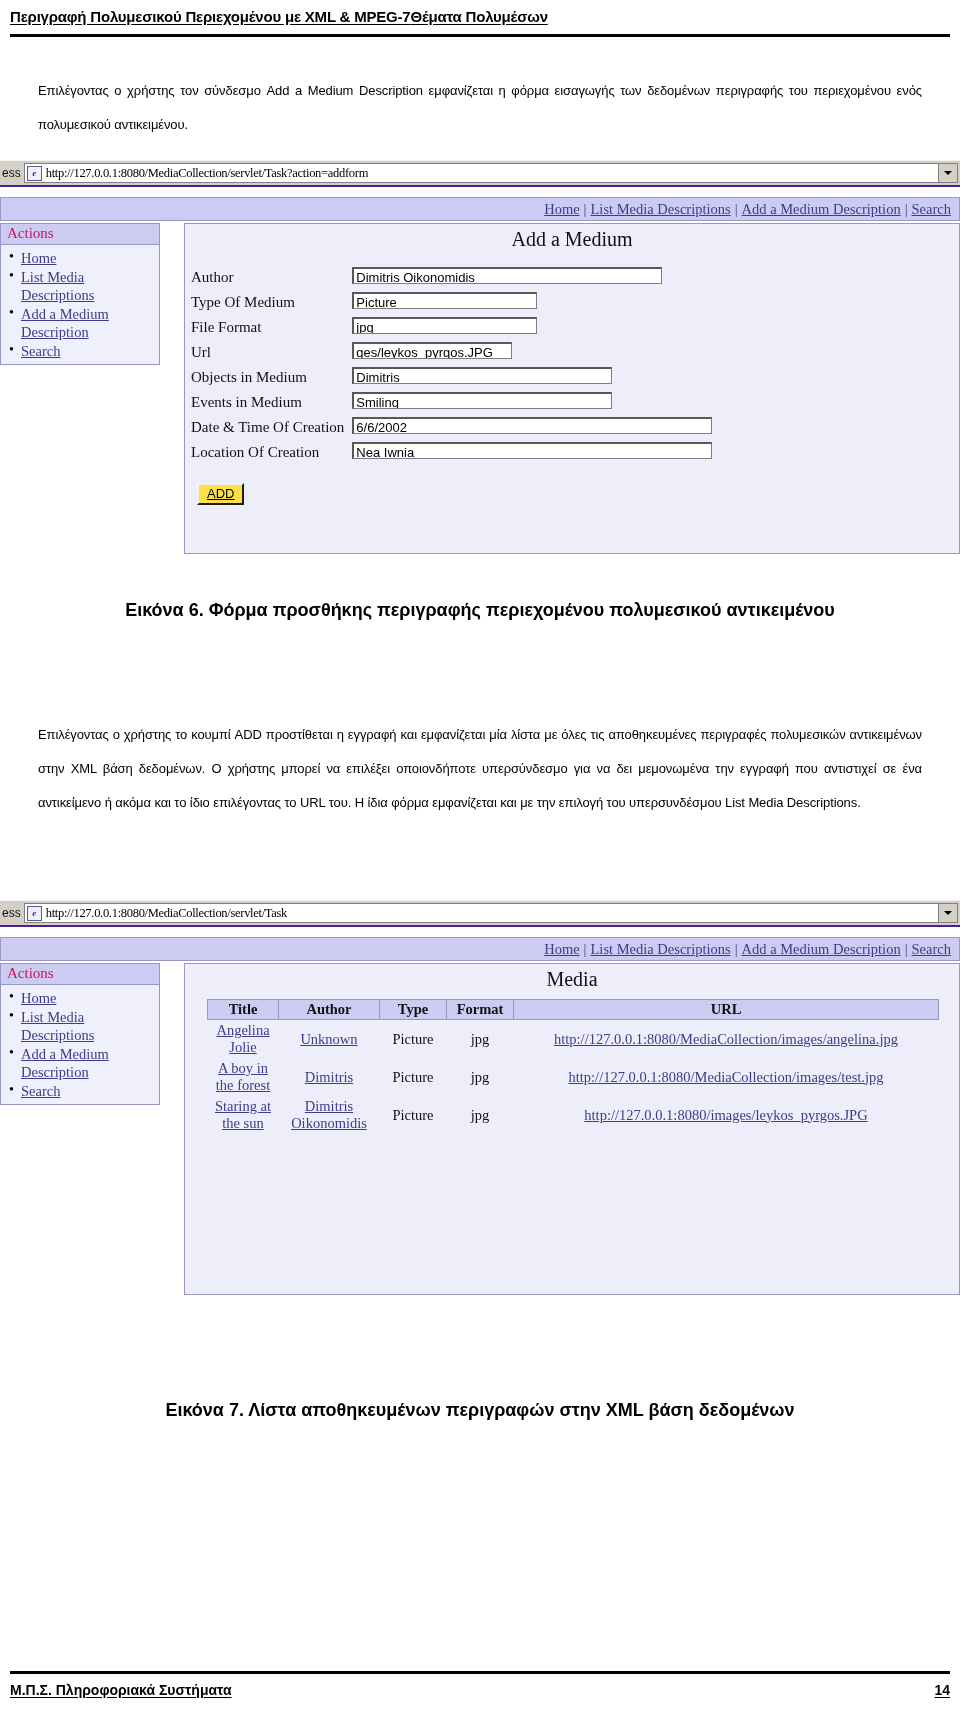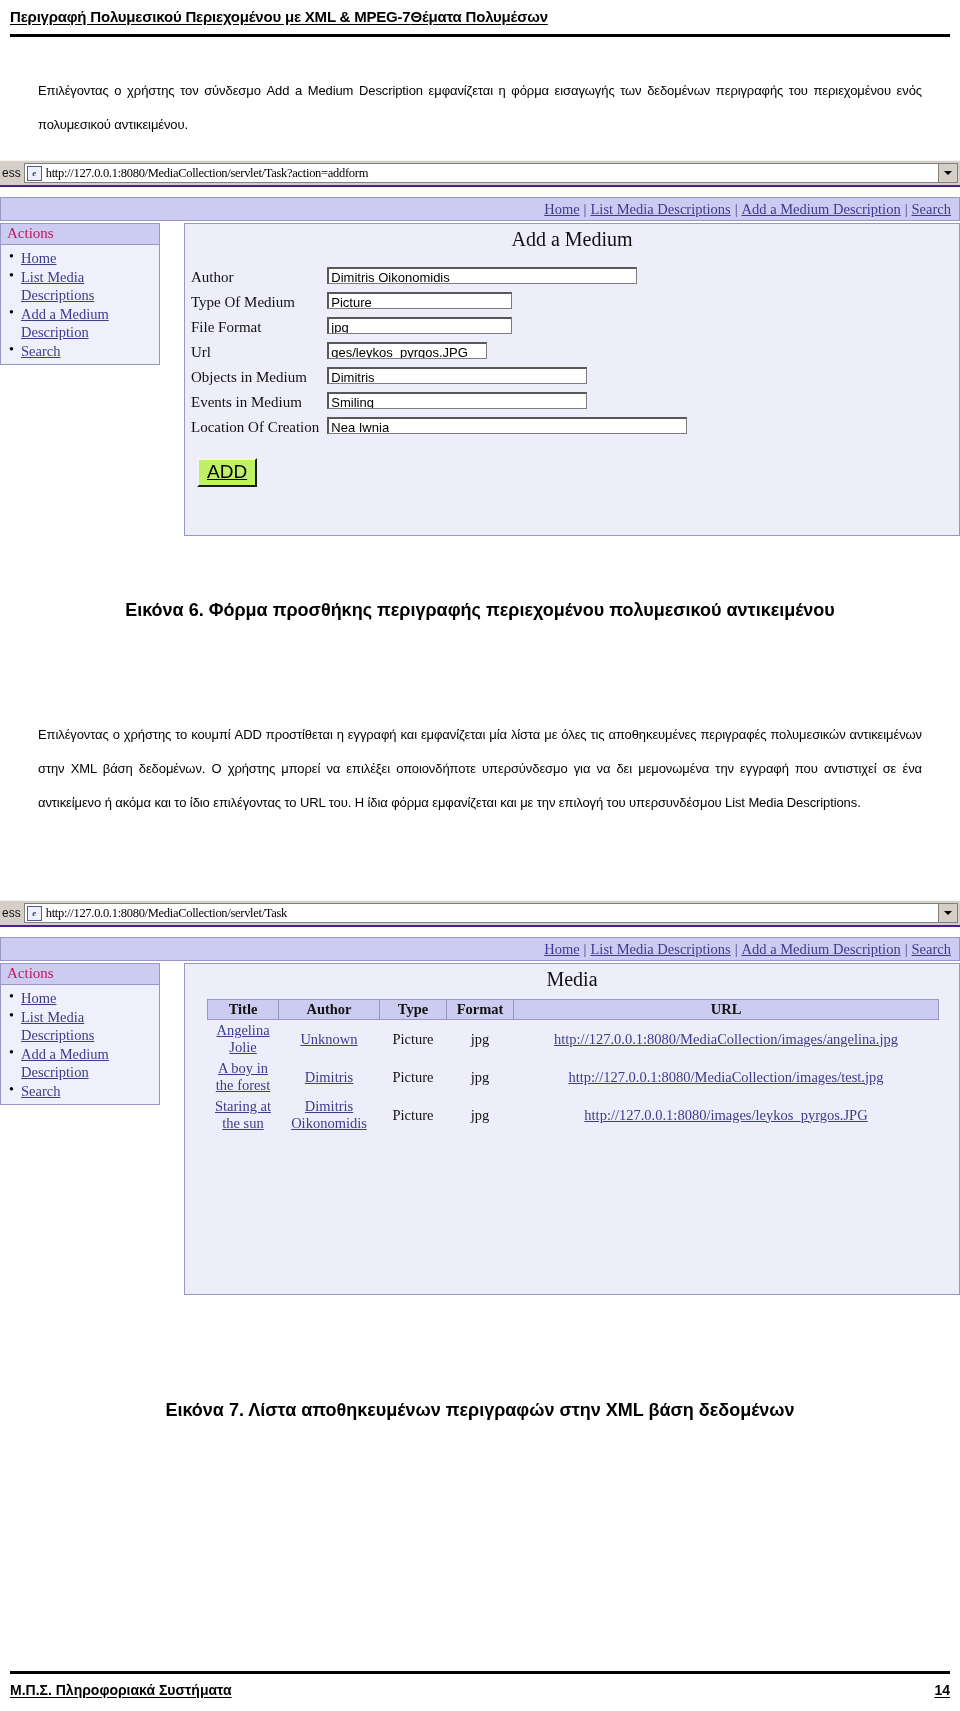--- a/index.html
+++ b/index.html
@@ -240,26 +240,26 @@
   }
   .w-xl { width: 310px; }
   .w-lg { width: 260px; }
   .w-md { width: 185px; }
   .w-sm { width: 160px; }
   .w-xxl { width: 360px; }
 
   .addbtn {
     margin: 18px 0 14px 12px;
     display: inline-block;
-    background: #bef264;
+    background: #fde047;
     border: 2px outset #f3f3f3;
     border-right-color: #707070;
     border-bottom-color: #707070;
     font-family: "Liberation Sans", sans-serif;
-    font-size: 19px;
+    font-size: 13px;
     padding: 1px 8px 2px 8px;
     color: #000;
     text-decoration: underline;
   }
   .form-pad { height: 34px; }
 
   
   .mediawrap { padding: 0 20px 0 22px; }
   .mediatable {
     border-collapse: collapse;
@@ -372,20 +372,24 @@
             <td class="lbl">Url</td>
             <td><span class="inp w-sm">ges/leykos_pyrgos.JPG</span></td>
           </tr>
           <tr>
             <td class="lbl">Objects in Medium</td>
             <td><span class="inp w-lg">Dimitris</span></td>
           </tr>
           <tr>
             <td class="lbl">Events in Medium</td>
             <td><span class="inp w-lg">Smiling</span></td>
+          </tr>
+          <tr>
+            <td class="lbl">Date &amp; Time Of Creation</td>
+            <td><span class="inp w-xxl">6/6/2002</span></td>
           </tr>
           <tr>
             <td class="lbl">Location Of Creation</td>
             <td><span class="inp w-xxl">Nea Iwnia</span></td>
           </tr>
         </tbody>
           </table>
         <div class="addbtn">ADD</div>
         <div class="form-pad"></div>
       </div>

